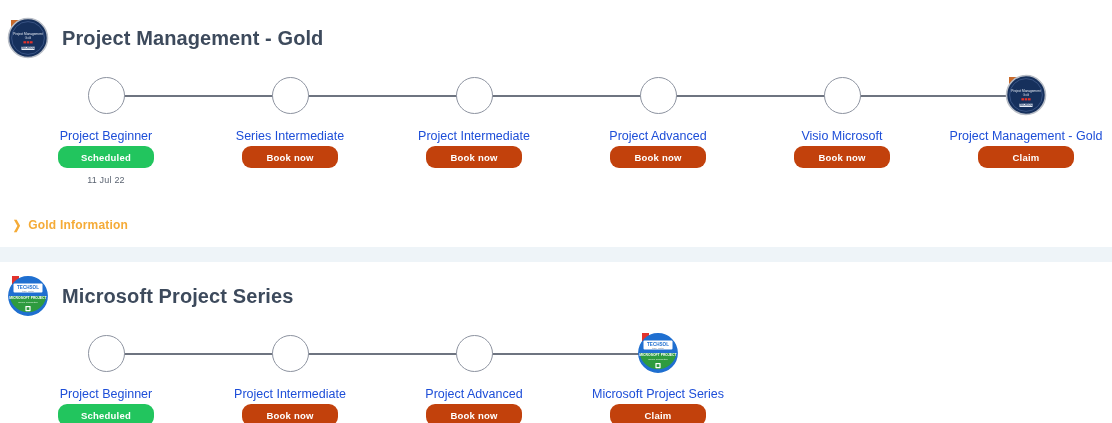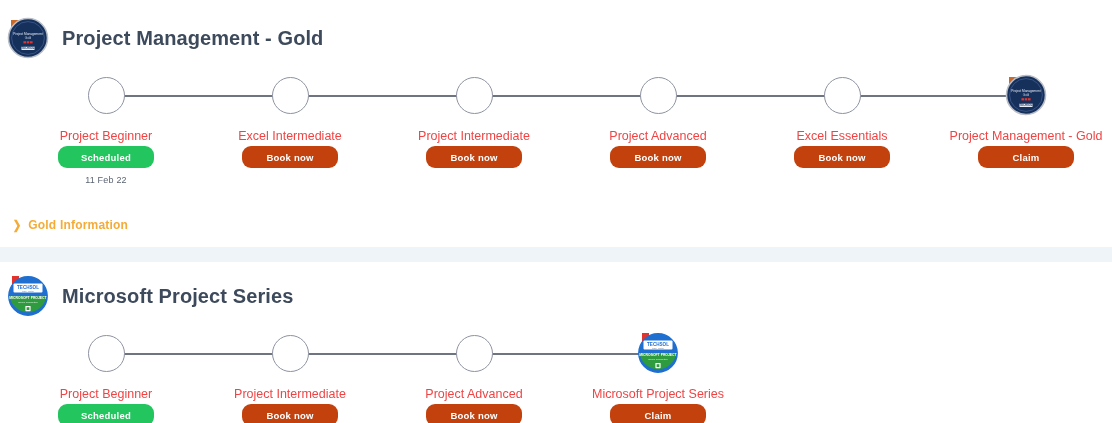--- a/index.html
+++ b/index.html
@@ -67,21 +67,21 @@
     z-index: 2;
   }
   .node-badge {
     width: 44px; height: 44px;
     position: relative;
     z-index: 2;
   }
   .step-label {
     margin-top: 9px;
     font-size: 12.5px;
-    color: #ef4444;
+    color: #1d4ed8;
     text-align: center;
     white-space: nowrap;
     line-height: 14px;
   }
   .btn {
     margin-top: 3px;
     display: inline-flex;
     align-items: center;
     justify-content: center;
     height: 18px;
@@ -164,29 +164,29 @@
 
     <div class="steps" style="margin-top:6px;">
 
       <div class="step" style="width:184px;">
         <div class="node-row">
           <div class="connector" style="left:50%; width:100%;"></div>
           <div class="circle"></div>
         </div>
         <div class="step-label">Project Beginner</div>
         <button class="btn scheduled">Scheduled</button>
-        <div class="step-date">11 Feb 22</div>
-      </div>
-
-      <div class="step" style="width:184px;">
-        <div class="node-row">
-          <div class="connector" style="left:50%; width:100%;"></div>
-          <div class="circle"></div>
-        </div>
-        <div class="step-label">Excel Intermediate</div>
+        <div class="step-date">11 Jul 22</div>
+      </div>
+
+      <div class="step" style="width:184px;">
+        <div class="node-row">
+          <div class="connector" style="left:50%; width:100%;"></div>
+          <div class="circle"></div>
+        </div>
+        <div class="step-label">Series Intermediate</div>
         <button class="btn book">Book now</button>
       </div>
 
       <div class="step" style="width:184px;">
         <div class="node-row">
           <div class="connector" style="left:50%; width:100%;"></div>
           <div class="circle"></div>
         </div>
         <div class="step-label">Project Intermediate</div>
         <button class="btn book">Book now</button>
@@ -199,21 +199,21 @@
         </div>
         <div class="step-label">Project Advanced</div>
         <button class="btn book">Book now</button>
       </div>
 
       <div class="step" style="width:184px;">
         <div class="node-row">
           <div class="connector" style="left:50%; width:100%;"></div>
           <div class="circle"></div>
         </div>
-        <div class="step-label">Excel Essentials</div>
+        <div class="step-label">Visio Microsoft</div>
         <button class="btn book">Book now</button>
       </div>
 
       <div class="step" style="width:184px;">
         <div class="node-row">
           <div class="node-badge">
             <svg class="badge-navy" viewBox="0 0 44 44" xmlns="http://www.w3.org/2000/svg">
               <rect x="5" y="4" width="11" height="13" fill="#c96a2a"></rect>
               <circle cx="22" cy="22" r="19.5" fill="#16305c" stroke="#b9bec7" stroke-width="1.6"></circle>
               <circle cx="22" cy="22" r="16.4" fill="none" stroke="#3b5687" stroke-width="0.9"></circle>

